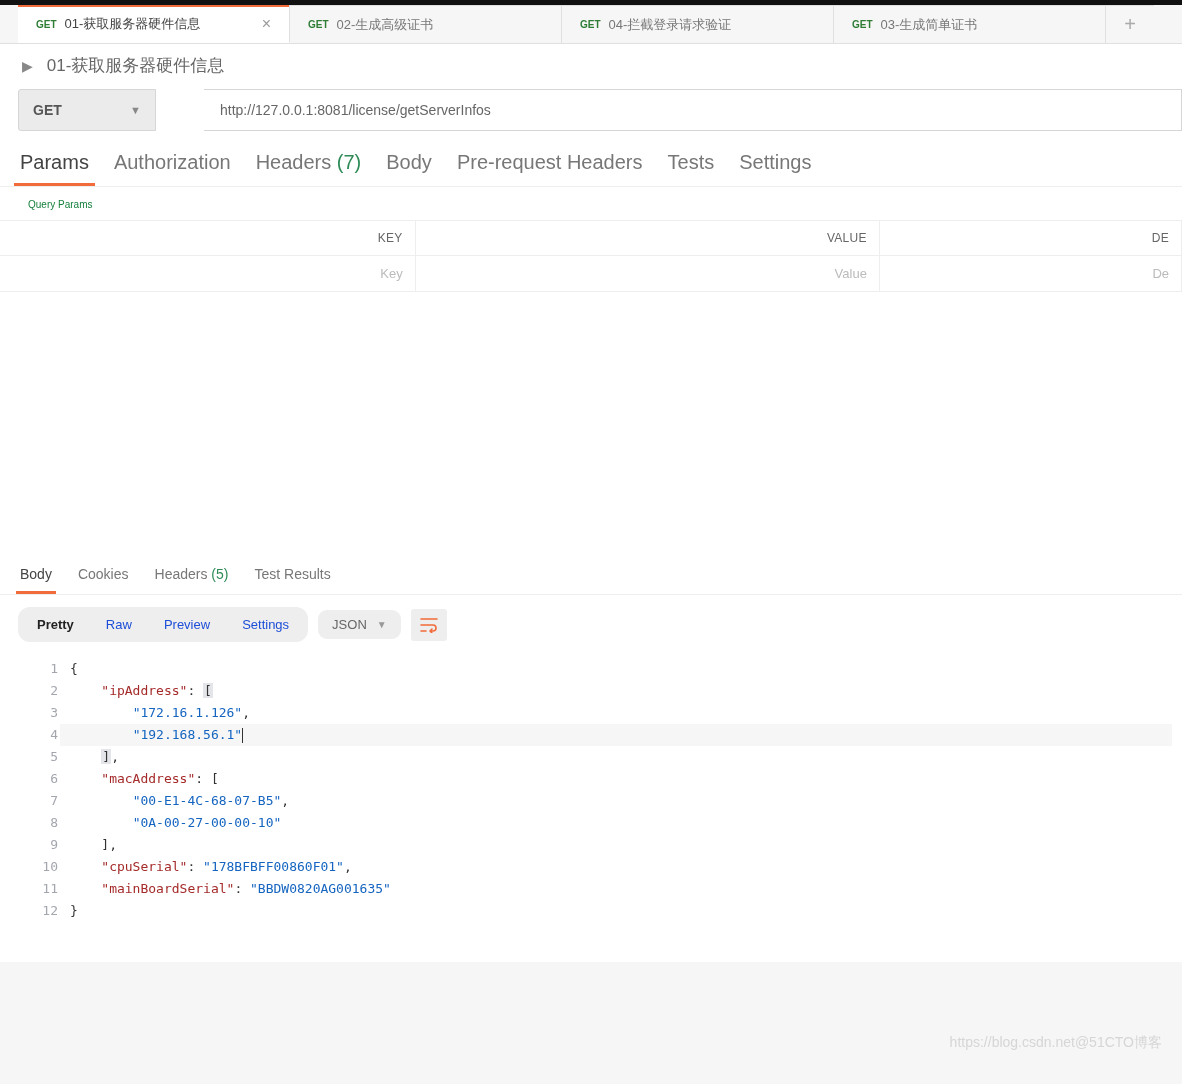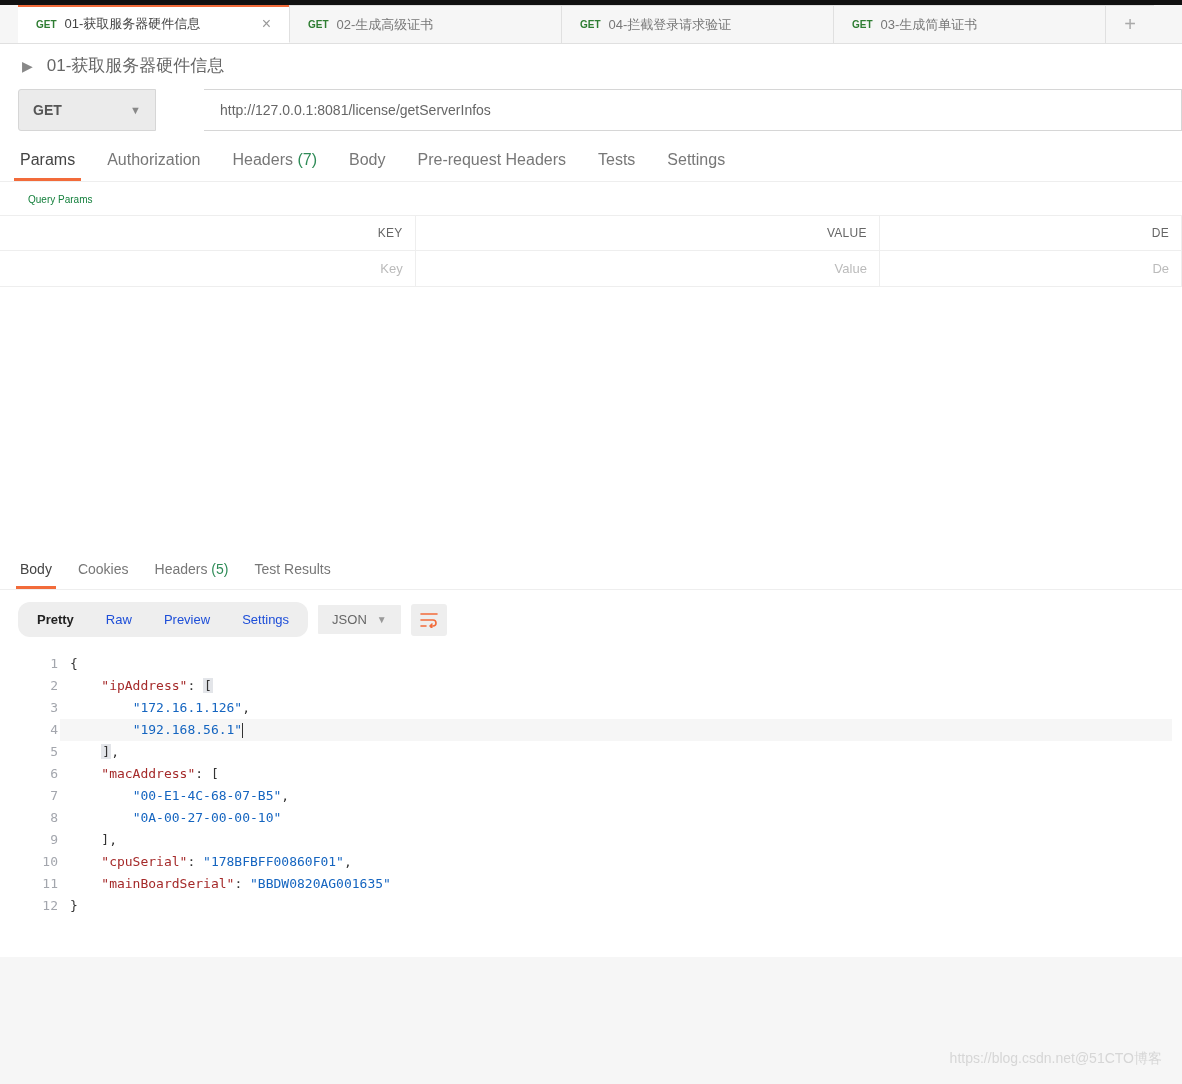--- a/index.html
+++ b/index.html
@@ -112,23 +112,23 @@
     border-left: none;
     padding: 0 16px;
     font-size: 14px;
     color: #666;
     outline: none;
     margin-left: 48px;
   }
   .req-tabs {
     display: flex;
     padding: 14px 0 0 18px;
-    gap: 28px;
+    gap: 21px;
     border-bottom: 1px solid #eee;
-    font-size: 16px;
+    font-size: 20px;
     color: #777;
   }
   .req-tab {
     padding: 6px 2px 12px 2px;
     cursor: pointer;
     position: relative;
   }
   .req-tab.active {
     color: #444;
   }
@@ -218,21 +218,21 @@
   }
   .seg.active {
     color: #222;
     font-weight: 600;
   }
   .fmt-select {
     display: flex;
     align-items: center;
     gap: 10px;
     background: #eeeeee;
-    border-radius: 1px;
+    border-radius: 9px;
     padding: 7px 14px;
     font-size: 13px;
     color: #666;
     cursor: pointer;
   }
   .wrap-btn {
     display: flex;
     align-items: center;
     justify-content: center;
     background: #eeeeee;
@@ -279,21 +279,21 @@
   .tok-key { color: #a52a2a; }
   .tok-str { color: #1565c0; }
   .tok-punc { color: #333; }
   .tok-bracket-hl {
     background: #e3e5e9;
     padding: 0 1px;
   }
   .watermark {
     position: fixed;
     right: 20px;
-    bottom: 16px;
+    bottom: 32px;
     color: #d6d6d6;
     font-size: 14px;
     pointer-events: none;
   }
   .gutter .ln { display: block; }
   .code .cl { display: block; }
 </style>
 </head>
 <body>
 

